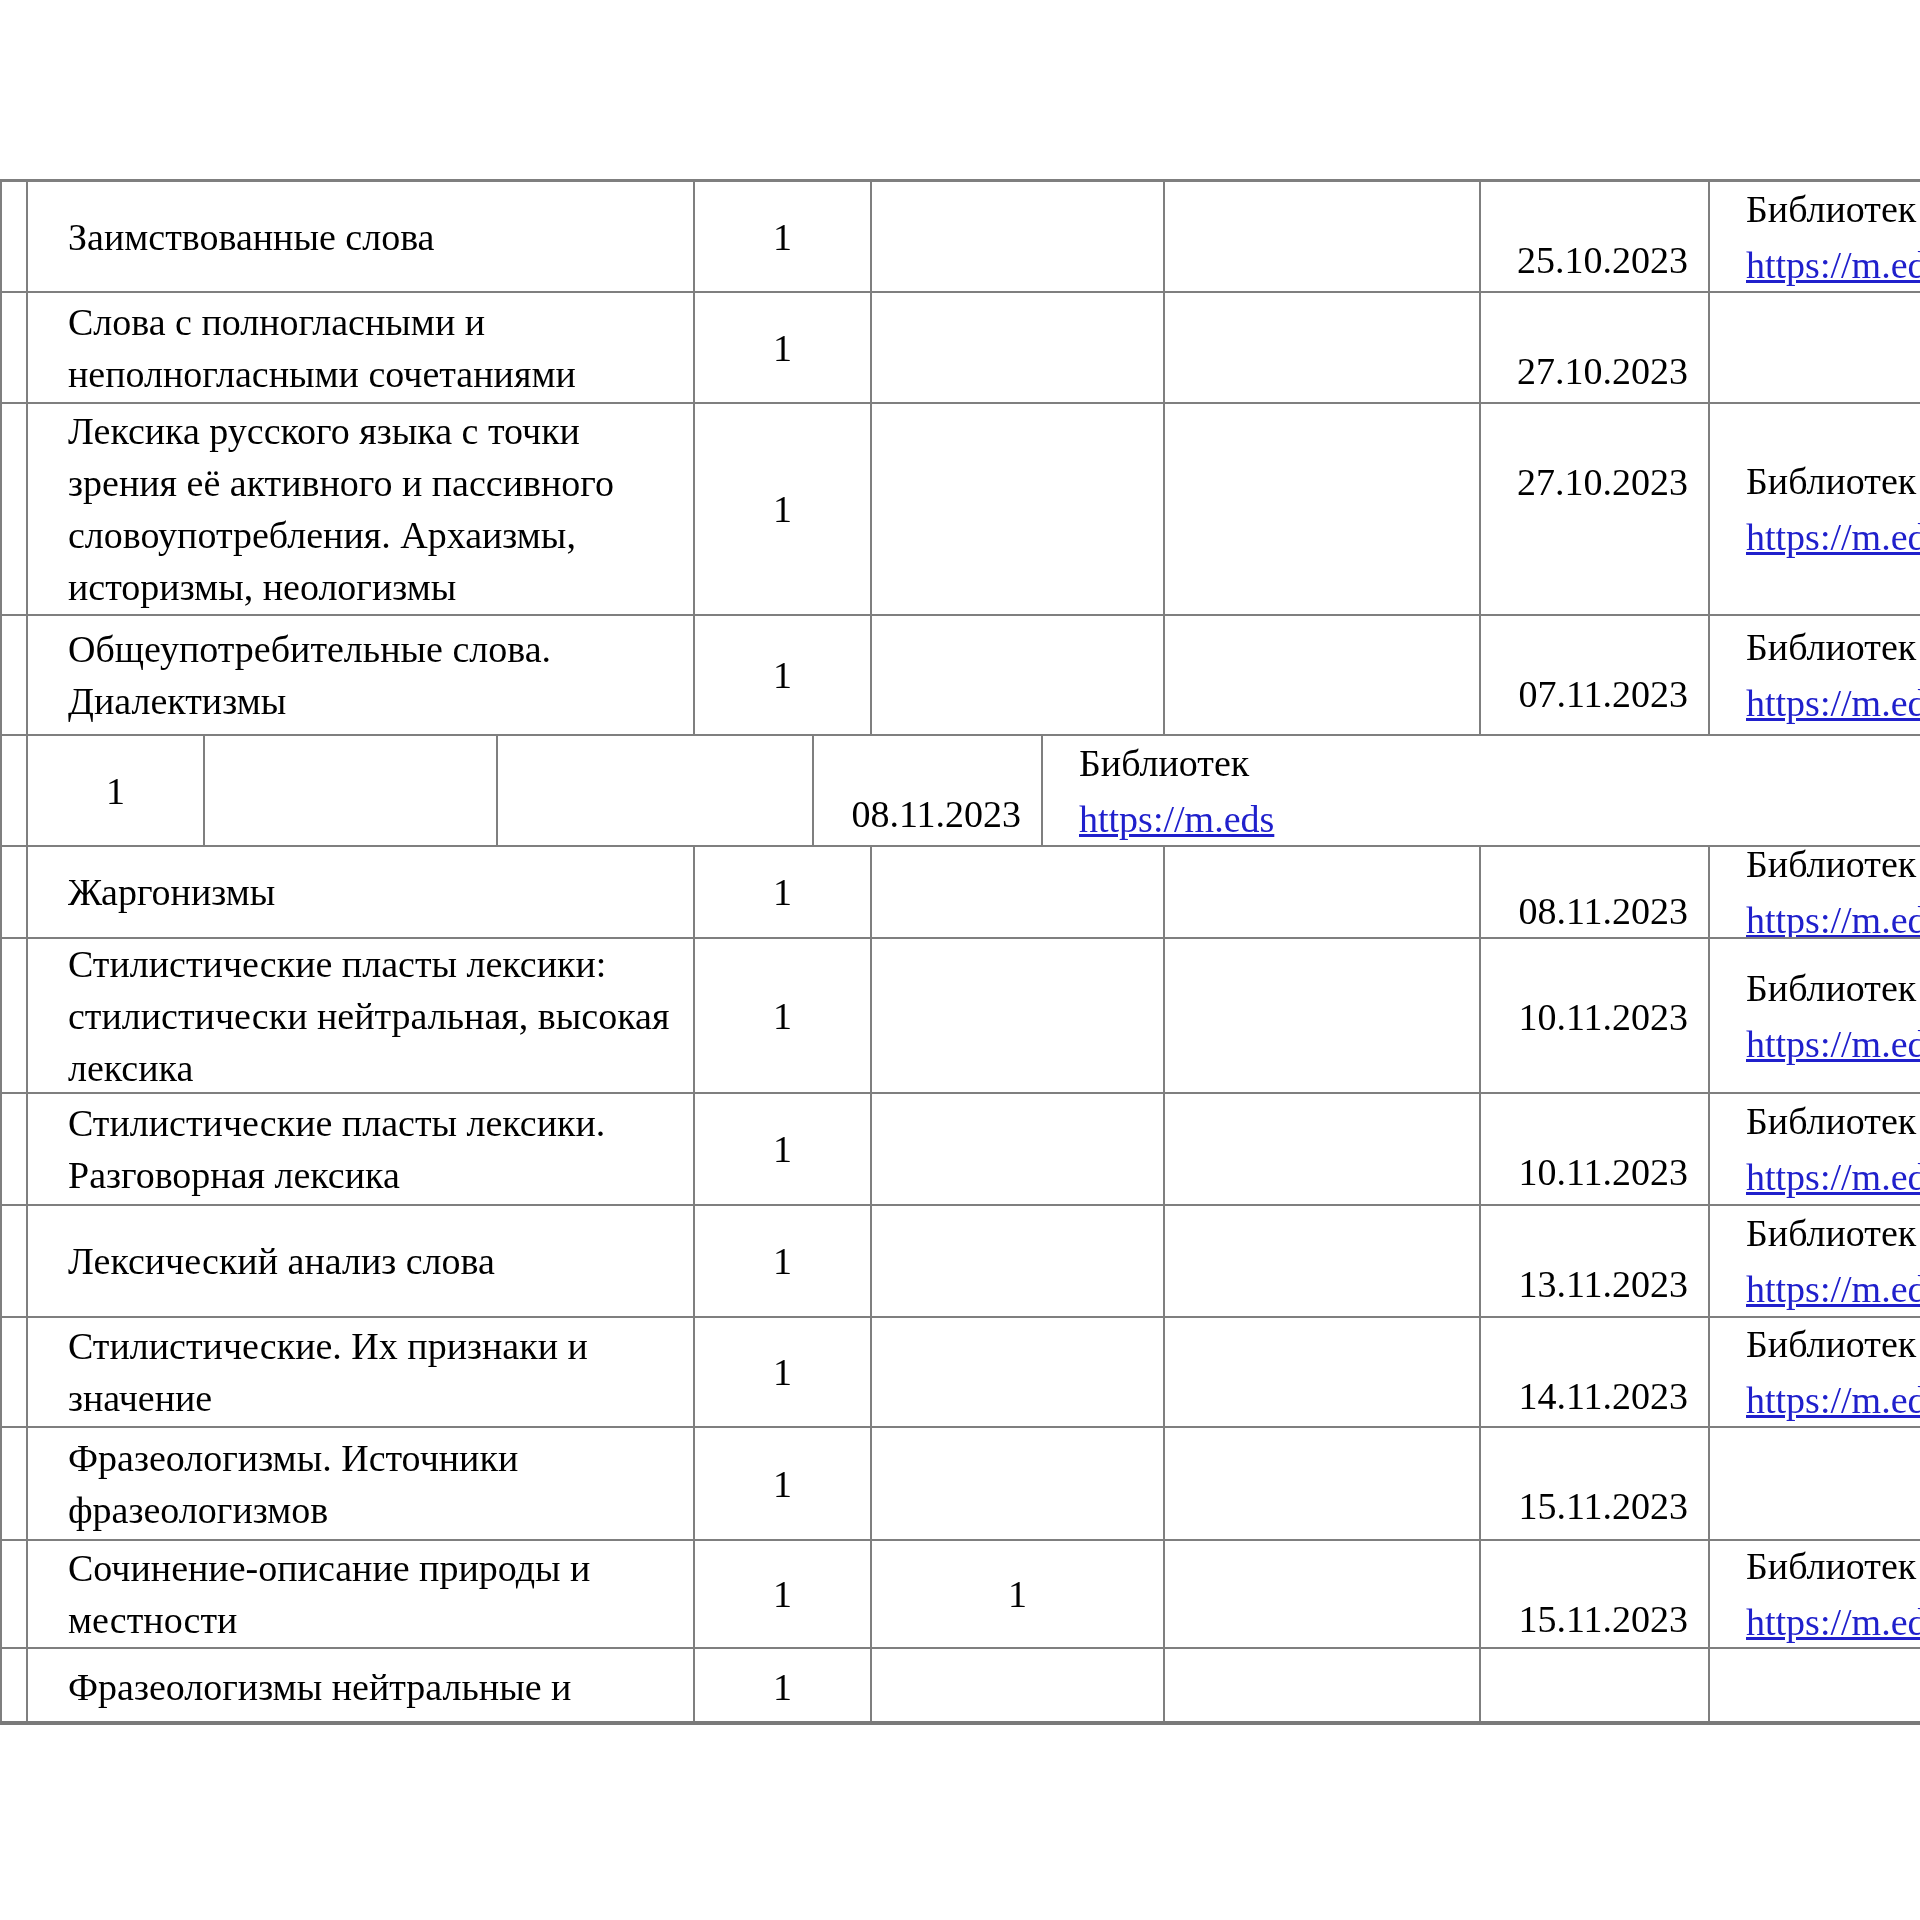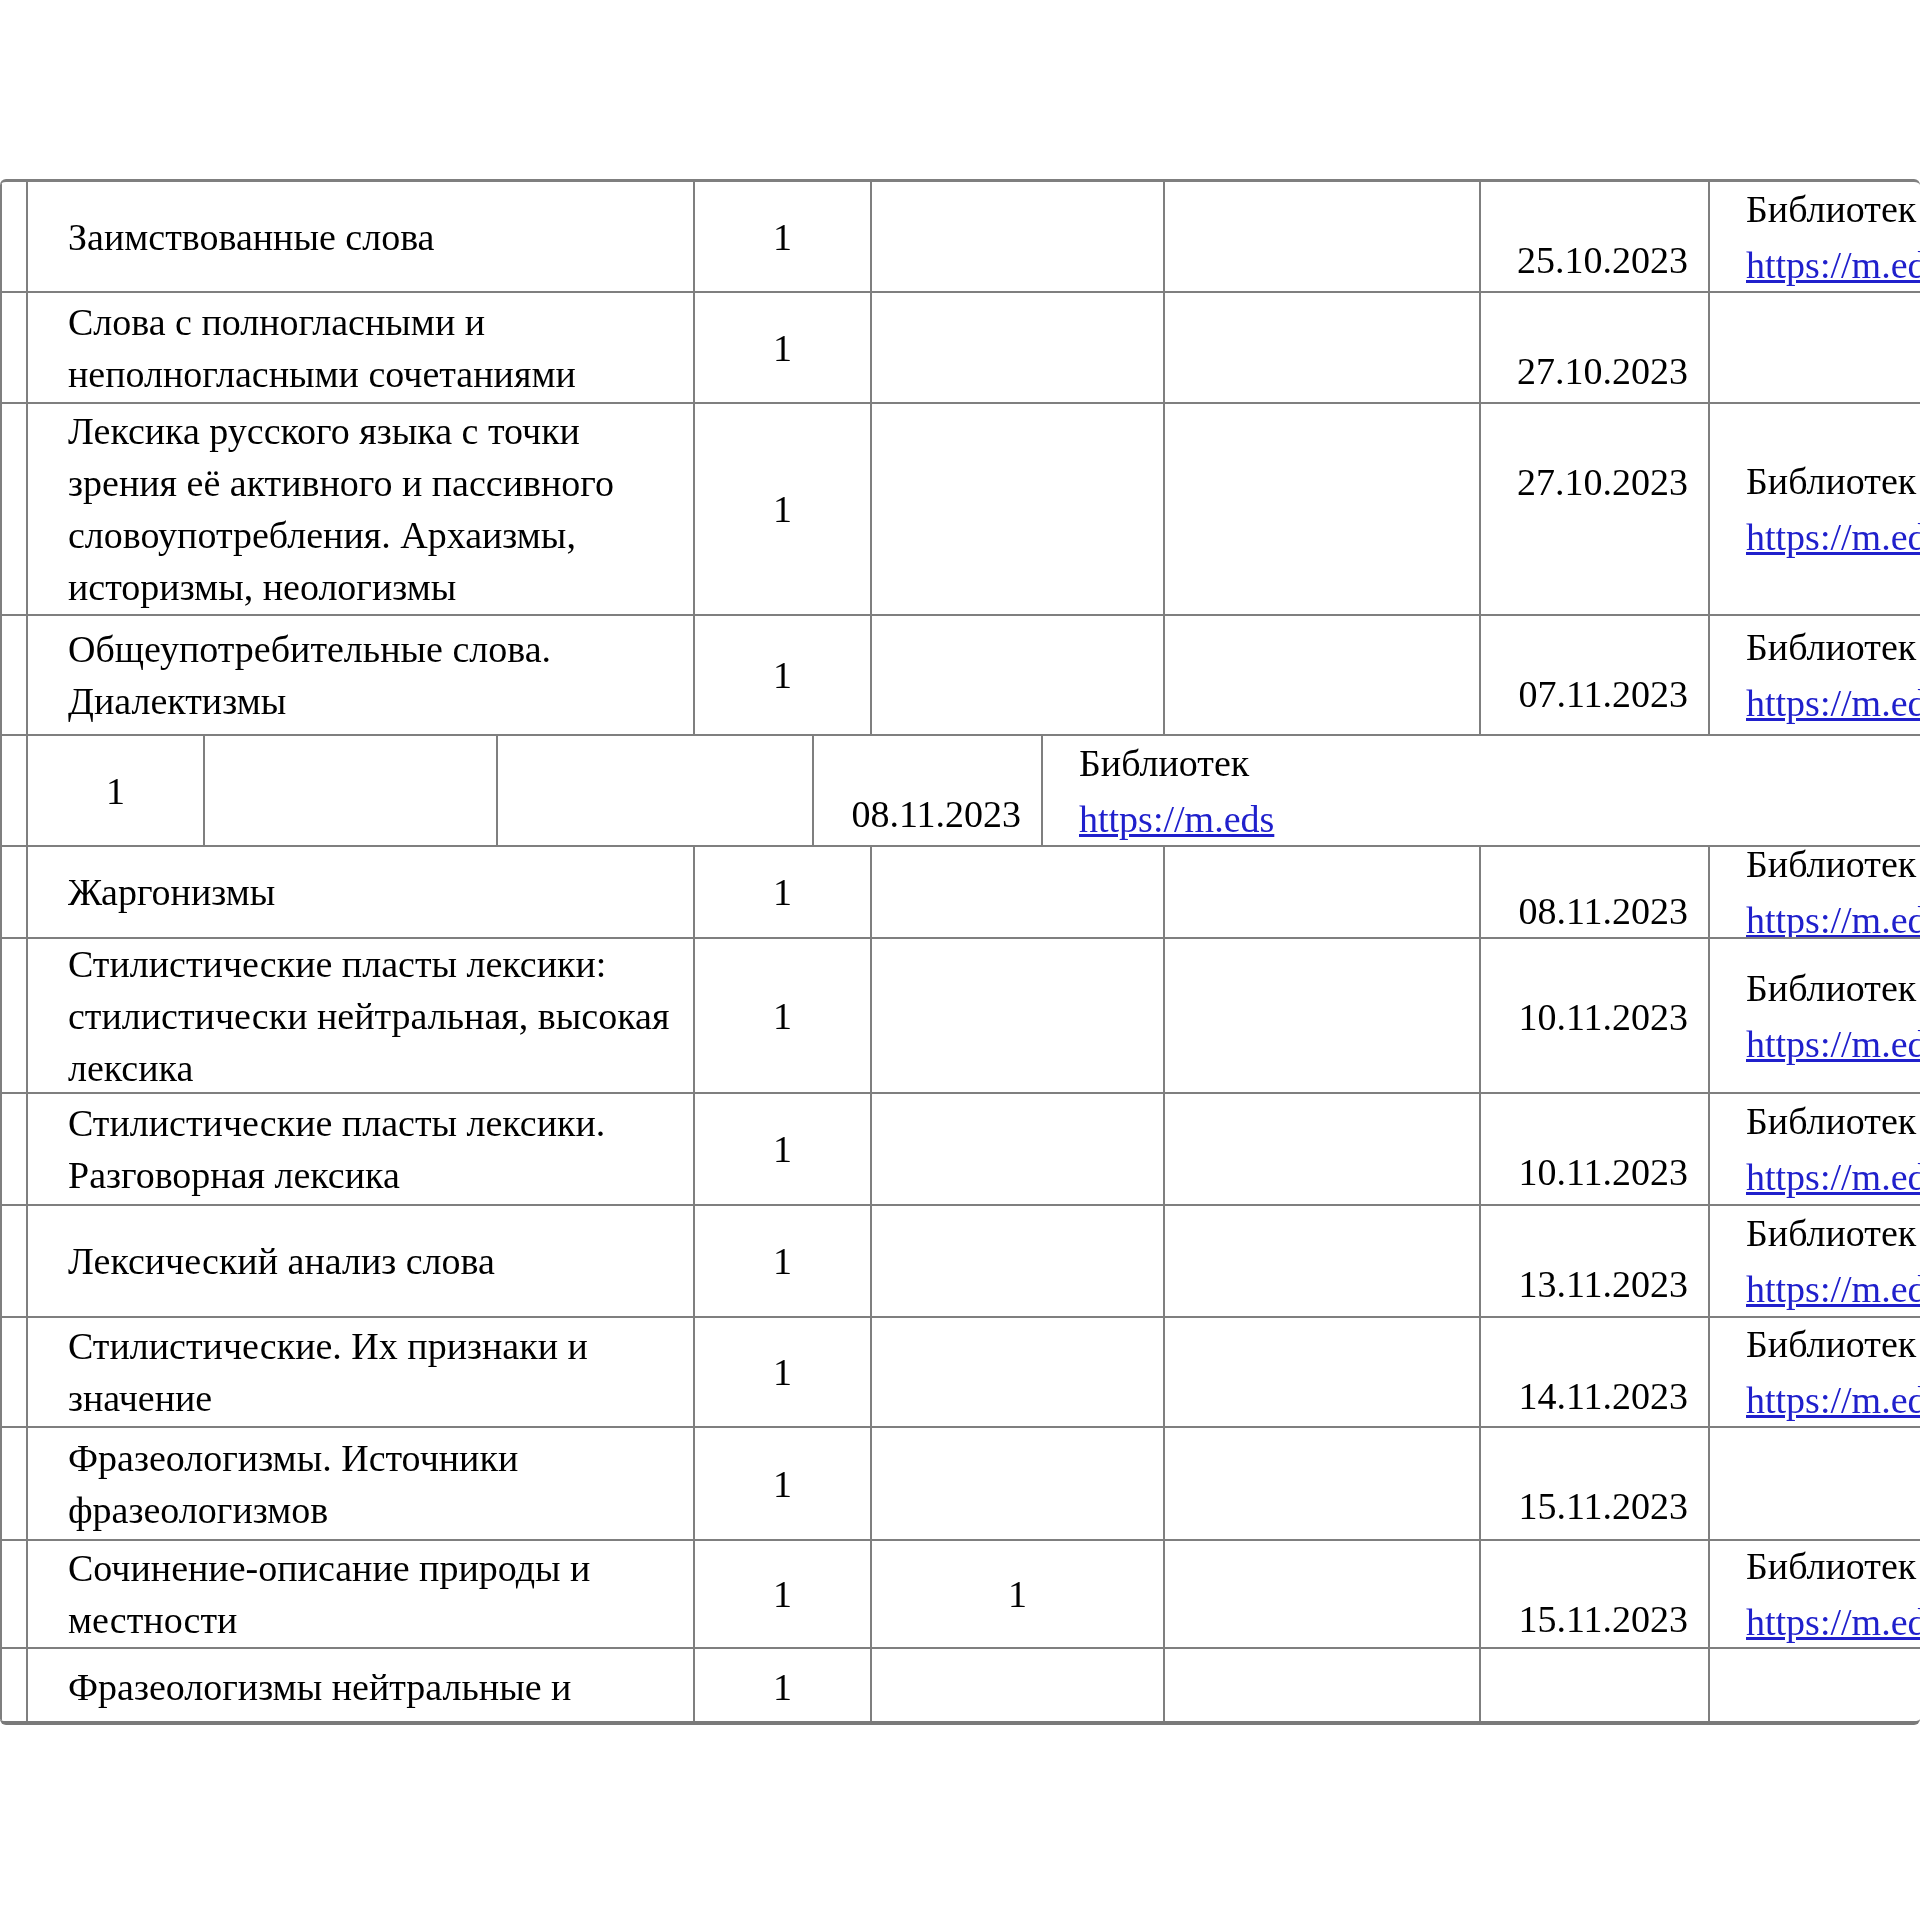--- a/index.html
+++ b/index.html
@@ -19,21 +19,20 @@
     color:var(--text-color);
     font-size:38px;
   }
   .doc-table{
     position:absolute;
     left:0;top:179px;
     width:1920px;height:1546px;
     border-top:3px solid var(--border-color);
     border-bottom:4px solid #7a7a7a;
     overflow:hidden;
-    border-radius:6px;
   }
   .t-row{
     display:flex;
     width:100%;
     border-left:2px solid var(--border-color);
     border-bottom:2px solid var(--border-color);
   }
   .cell{
     border-right:2px solid var(--border-color);
     overflow:hidden;

